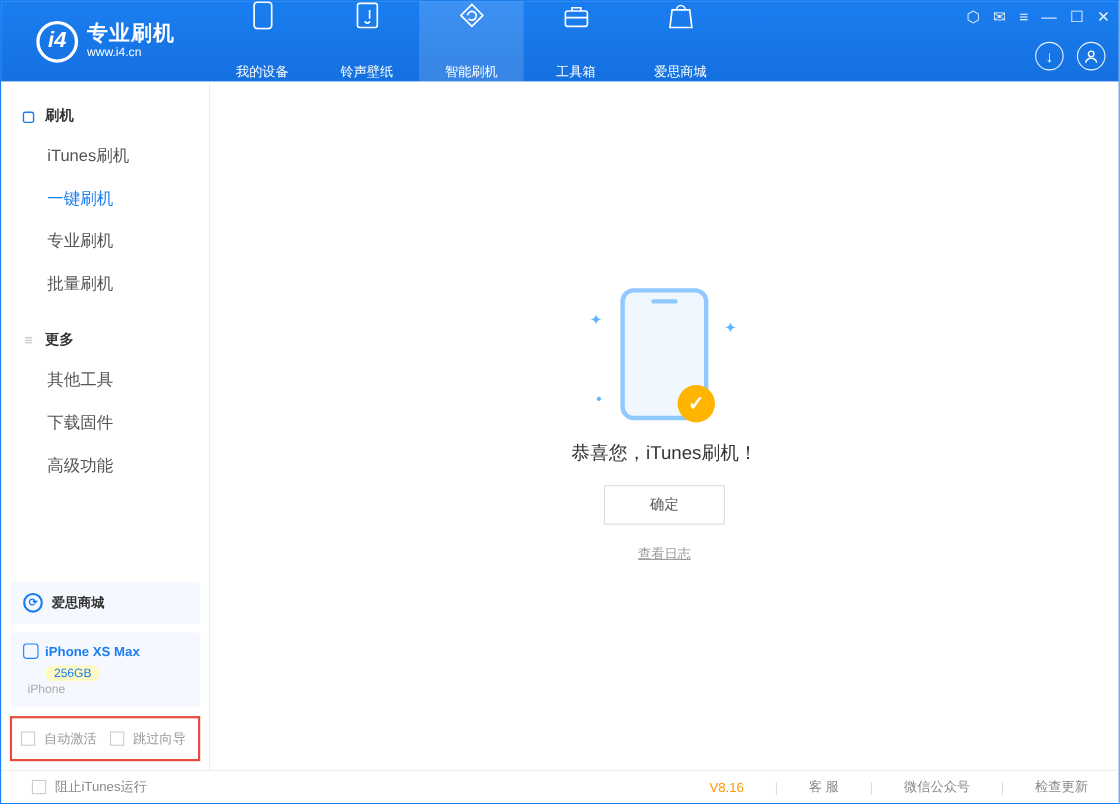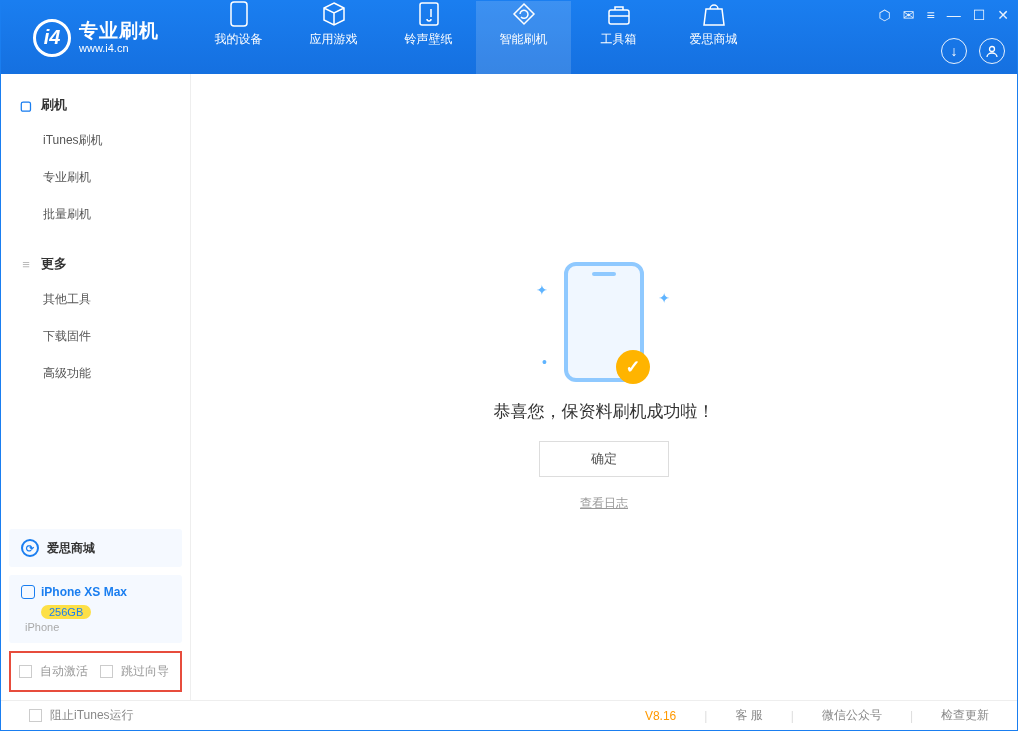--- a/index.html
+++ b/index.html
@@ -7,58 +7,58 @@
 .window { width: 1018px; height: 731px; border: 1px solid #1a7ef0; display: flex; flex-direction: column; }
 
 
 .titlebar { height: 73px; background: linear-gradient(180deg,#1a7ef0 0%,#1570e0 100%); display: flex; align-items: stretch; color: #fff; position: relative; }
 .logo-box { width: 190px; display: flex; align-items: center; padding-left: 32px; gap: 8px; }
 .logo-circle { width: 38px; height: 38px; border: 3px solid #fff; border-radius: 50%; display: flex; align-items: center; justify-content: center; font-weight: bold; font-size: 20px; font-style: italic; }
 .logo-text { display: flex; flex-direction: column; line-height: 1.2; }
 .logo-text .cn { font-size: 19px; font-weight: bold; letter-spacing: 1px; }
 .logo-text .en { font-size: 11px; }
 .tabs { display: flex; }
-.tab { width: 95px; display: flex; flex-direction: column; align-items: center; justify-content: flex-start; gap: 4px; font-size: 12px; cursor: pointer; }
+.tab { width: 95px; display: flex; flex-direction: column; align-items: center; justify-content: space-between; gap: 4px; font-size: 12px; cursor: pointer; }
 .tab.active { background: rgba(255,255,255,0.15); }
 .tab-icon { width: 26px; height: 26px; display: flex; align-items: center; justify-content: center; }
 .titlebar-right { position: absolute; right: 8px; top: 6px; display: flex; gap: 12px; align-items: center; font-size: 14px; }
 .titlebar-right span { cursor: pointer; opacity: 0.9; }
 .titlebar-right2 { position: absolute; right: 12px; bottom: 10px; display: flex; gap: 12px; align-items: center; }
 .circle-btn { width: 26px; height: 26px; border: 1.5px solid rgba(255,255,255,0.9); border-radius: 50%; display: flex; align-items: center; justify-content: center; cursor: pointer; font-size: 14px; color: #fff; }
 
 
 .body { flex: 1; display: flex; overflow: hidden; }
 .sidebar { width: 190px; border-right: 1px solid #eee; display: flex; flex-direction: column; }
 .side-section { padding: 14px 0 0 0; }
 .side-header { display: flex; align-items: center; gap: 8px; padding: 8px 18px; font-size: 13px; color: #333; font-weight: bold; }
 .side-header .hicon { width: 14px; height: 14px; display:inline-flex; align-items:center; justify-content:center; color:#1a7ef0; }
 .side-header.more .hicon { color:#bbb; }
-.side-item { padding: 10px 18px 10px 42px; font-size: 12px; color: #555; cursor: pointer; }
+.side-item { padding: 10px 18px 10px 42px; font-size: 15px; color: #555; cursor: pointer; }
 .side-item.active { color: #1a7ef0; }
 .side-bottom { margin-top: auto; }
 .mode-box { margin: 8px; padding: 10px 12px; background: #f5f9ff; border-radius: 3px; display: flex; align-items: center; gap: 8px; font-size: 12px; color:#333; font-weight:bold;}
 .mode-icon { width: 18px; height: 18px; border: 2px solid #1a7ef0; border-radius: 50%; display:inline-flex; align-items:center; justify-content:center; color:#1a7ef0; font-size:10px;}
 .device-box { margin: 0 8px 8px 8px; padding: 10px 12px; background: #f5f9ff; border-radius: 3px; font-size: 12px; }
 .device-box .name { color:#1a7ef0; font-weight:bold; display:flex; align-items:center; gap:6px;}
-.device-box .badge { display:inline-block; background:#fde047; color:#1a7ef0; padding:1px 8px; border-radius:10px; font-size:11px; margin:6px 0 2px 20px;}
+.device-box .badge { display:inline-block; background:#fef9c3; color:#1a7ef0; padding:1px 8px; border-radius:10px; font-size:11px; margin:6px 0 2px 20px;}
 .device-box .type { color:#aaa; font-size:11px; margin-left:4px;}
 .red-box { margin: 8px; border: 2px solid #e74c3c; padding: 10px 8px; display: flex; gap: 12px; font-size: 12px; color:#999;}
 .checkbox { width: 13px; height: 13px; border: 1px solid #ccc; display: inline-block; vertical-align: middle; margin-right: 4px; }
 label.cb { display:flex; align-items:center; gap:4px; cursor:pointer; }
 
 
 .main { flex: 1; display: flex; flex-direction: column; align-items: center; justify-content: center; gap: 18px; position:relative; }
 .phone-illus { width: 80px; height: 120px; border: 4px solid #8fc9ff; border-radius: 12px; position: relative; background:#f0f7ff;}
 .phone-illus::before { content:""; position:absolute; top:6px; left:50%; transform:translateX(-50%); width:24px; height:4px; background:#8fc9ff; border-radius:2px;}
 .phone-check { position:absolute; bottom:-6px; right:-10px; width:34px; height:34px; background:#ffb400; border-radius:50%; display:flex; align-items:center; justify-content:center; color:#fff; font-size:18px; font-weight:bold;}
 .sparkle { position:absolute; font-size:14px; color:#5fb4ff;}
 .s1{top:20px;left:-28px;} .s2{bottom:12px;left:-22px;} .s3{top:28px;right:-26px;}
 .illus-wrap{position:relative;}
 .success-text { font-size: 17px; color:#333; }
-.ok-btn { width: 130px; height: 36px; border: 1px solid #ddd; background:#fff; font-size:13px; color:#555; cursor:pointer; }
+.ok-btn { width: 110px; height: 36px; border: 1px solid #ddd; background:#fff; font-size:13px; color:#555; cursor:pointer; }
 .log-link { font-size:12px; color:#999; cursor:pointer;text-decoration:underline; }
 
 
 .statusbar { height: 30px; border-top: 1px solid #eee; display: flex; align-items: center; padding: 0 28px; font-size: 12px; color:#888; }
 .statusbar .left { display:flex; align-items:center; gap:4px;}
 .statusbar .right { margin-left:auto; display:flex; align-items:center; gap:28px;}
 .statusbar .right a { color:#888; cursor:pointer;}
 .divider { color:#ddd; }
 .version { color:#ff9900; }
 
@@ -78,28 +78,20 @@
       </div>
     </div>
     <div class="tabs">
       <div class="tab">
         <span class="tab-icon">
             <svg width="22" height="26" viewBox="0 0 22 26">
               <rect x="3" y="1" width="16" height="24" rx="3" fill="none" stroke="#fff" stroke-width="1.5"></rect>
             </svg>
           </span>
         <span>我的设备</span>
-      </div>
-      <div class="tab">
-        <span class="tab-icon">
-            <svg width="26" height="26" viewBox="0 0 26 26">
-              <path d="M13 2 L23 7 L23 19 L13 24 L3 19 L3 7 Z M3 7 L13 12 L23 7 M13 12 L13 24" fill="none" stroke="#fff" stroke-width="1.5"></path>
-            </svg>
-          </span>
-        <span>应用游戏</span>
       </div>
       <div class="tab">
         <span class="tab-icon">
             <svg width="24" height="26" viewBox="0 0 24 26">
               <rect x="3" y="2" width="18" height="22" rx="2" fill="none" stroke="#fff" stroke-width="1.5"></rect>
               <path d="M14 8 L14 16 M10 18 a2 2 0 1 0 4 0" fill="none" stroke="#fff" stroke-width="1.5"></path>
             </svg>
           </span>
         <span>铃声壁纸</span>
       </div>
@@ -150,20 +142,21 @@
   </div>
 
   <div class="body">
     <div class="sidebar">
       <div class="side-section">
         <div class="side-header">
           <span class="hicon">▢</span>
           <span>刷机</span>
         </div>
         <div class="side-item">iTunes刷机</div>
+        <div class="side-item active">一键刷机</div>
         <div class="side-item">专业刷机</div>
         <div class="side-item">批量刷机</div>
       </div>
       <div class="side-section">
         <div class="side-header more">
           <span class="hicon">≡</span>
           <span>更多</span>
         </div>
         <div class="side-item">其他工具</div>
         <div class="side-item">下载固件</div>
@@ -198,21 +191,21 @@
 
     <div class="main">
       <div class="illus-wrap">
         <span class="sparkle s1">✦</span>
         <span class="sparkle s2">•</span>
         <span class="sparkle s3">✦</span>
         <div class="phone-illus">
           <div class="phone-check">✓</div>
         </div>
       </div>
-      <div class="success-text">恭喜您，保资料刷机成功啦！</div>
+      <div class="success-text">恭喜您，iTunes刷机！</div>
       <button class="ok-btn">确定</button>
       <a class="log-link">查看日志</a>
     </div>
   </div>
 
   <div class="statusbar">
     <label class="left cb">
       <span class="checkbox"></span>
       <span>阻止iTunes运行</span>
     </label>

